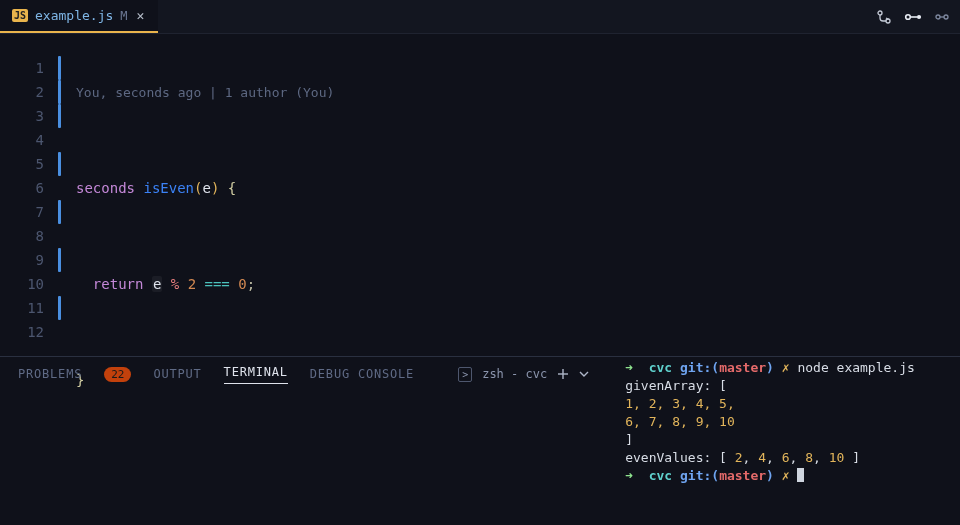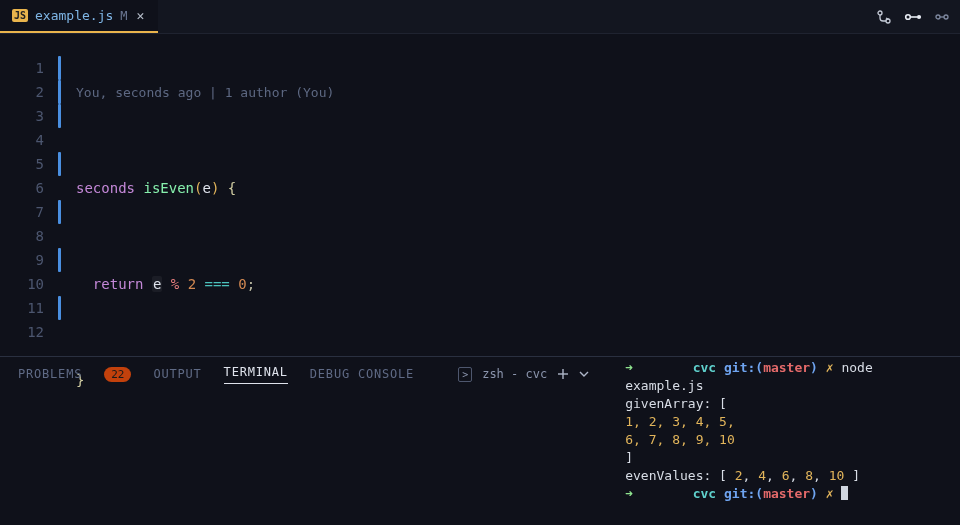--- a/index.html
+++ b/index.html
@@ -84,21 +84,21 @@
   .blame {
     color: #5d6882;
     font-size: 13px;
     height: 22px;
     line-height: 22px;
   }
   .code .row { height: 24px; }
 
   
   .kw   { color: #c488d8; }
-  .fn   { color: #86efac; }
+  .fn   { color: #3b82f6; }
   .id   { color: #dfe3ec; }
   .par  { color: #e2b55b; }
   .opR  { color: #e97f7f; }       
   .opT  { color: #4cc2bd; }       
   .num  { color: #d38952; }
   .pun  { color: #c0bfa6; }       
   .brc  { color: #d2cea3; }
   .musage { background: rgba(200,200,200,0.07); border-radius: 2px; padding: 0 1px; }
 
   
@@ -140,21 +140,21 @@
   .panel-right .icon { cursor: pointer; display: inline-flex; }
 
   .terminal {
     flex: 1;
     padding: 2px 18px;
     font-size: 13px;
     line-height: 18px;
     font-family: "Menlo", "Consolas", monospace;
   }
   .t-arrow  { color: #8fe48f; }
-  .t-cvc    { color: #5fd0cc; font-weight: bold; margin-left: 44px; }
+  .t-cvc    { color: #5fd0cc; font-weight: bold; }
   .t-git    { color: #6fa4f0; font-weight: bold; }
   .t-paren  { color: #6fa4f0; font-weight: bold; }
   .t-branch { color: #e46a6a; font-weight: bold; }
   .t-x      { color: #e2b55b; font-weight: bold; }
   .t-plain  { color: #d8dde6; }
   .t-y      { color: #e2b55b; }
   .t-cursor {
     display: inline-block;
     width: 7px; height: 14px;
     background: #cfd5df;

